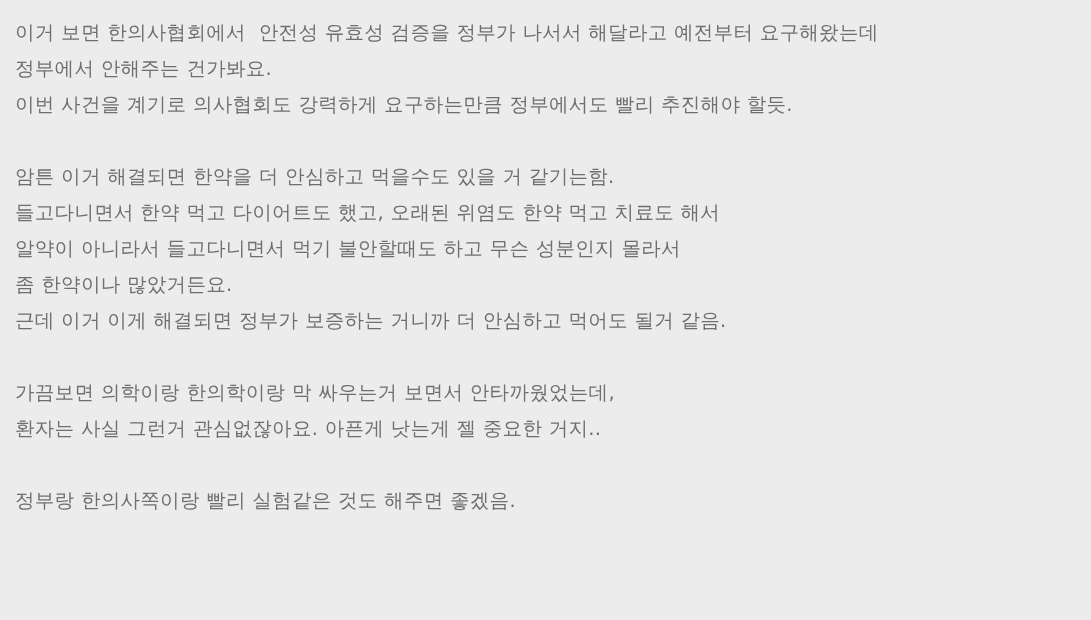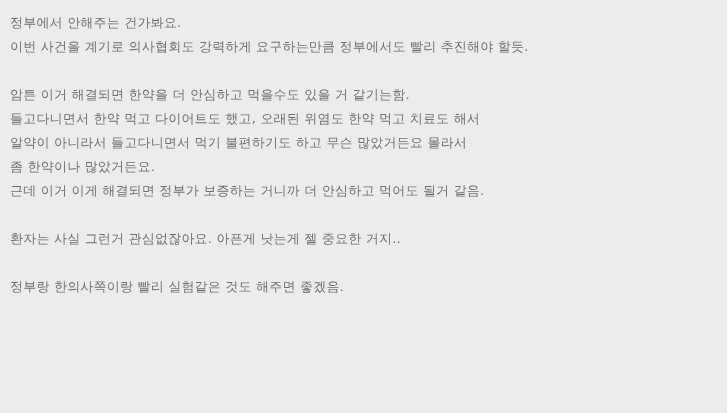--- a/index.html
+++ b/index.html
@@ -34,33 +34,35 @@
     white-space: pre;
     overflow: hidden;
   }
 </style>
 </head>
 <body>
 
 <div class="post-body">
 
   <div class="paragraph">
+    <div class="line">이거 보면 한의사협회에서  안전성 유효성 검증을 정부가 나서서 해달라고 예전부터 요구해왔는데</div>
     <div class="line">정부에서 안해주는 건가봐요.</div>
     <div class="line">이번 사건을 계기로 의사협회도 강력하게 요구하는만큼 정부에서도 빨리 추진해야 할듯.</div>
   </div>
 
   <div class="paragraph">
     <div class="line">암튼 이거 해결되면 한약을 더 안심하고 먹을수도 있을 거 같기는함.</div>
     <div class="line">들고다니면서 한약 먹고 다이어트도 했고, 오래된 위염도 한약 먹고 치료도 해서</div>
-    <div class="line">알약이 아니라서 들고다니면서 먹기 불편하기도 하고 무슨 많았거든요 몰라서</div>
+    <div class="line">알약이 아니라서 들고다니면서 먹기 불안할때도 하고 무슨 성분인지 몰라서</div>
     <div class="line">좀 한약이나 많았거든요.</div>
     <div class="line">근데 이거 이게 해결되면 정부가 보증하는 거니까 더 안심하고 먹어도 될거 같음.</div>
   </div>
 
   <div class="paragraph">
+    <div class="line">가끔보면 의학이랑 한의학이랑 막 싸우는거 보면서 안타까웠었는데,</div>
     <div class="line">환자는 사실 그런거 관심없잖아요. 아픈게 낫는게 젤 중요한 거지..</div>
   </div>
 
   <div class="paragraph">
     <div class="line">정부랑 한의사쪽이랑 빨리 실험같은 것도 해주면 좋겠음.</div>
   </div>
 
 </div>
 
 </body></html>

